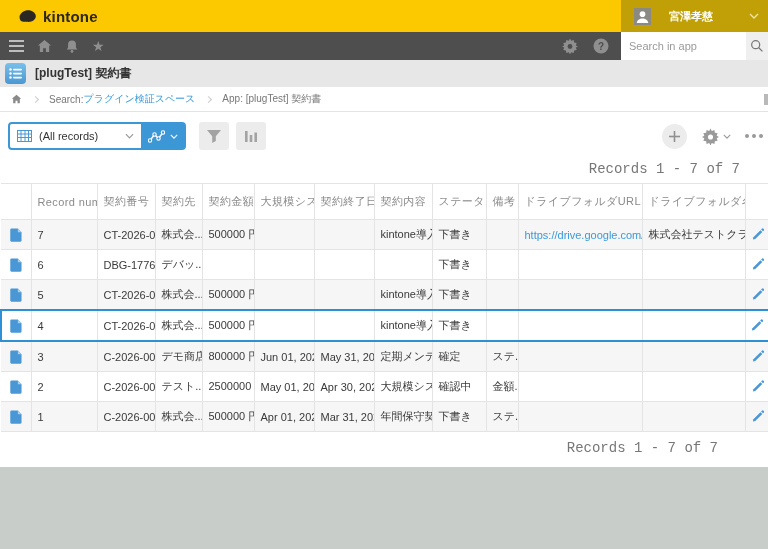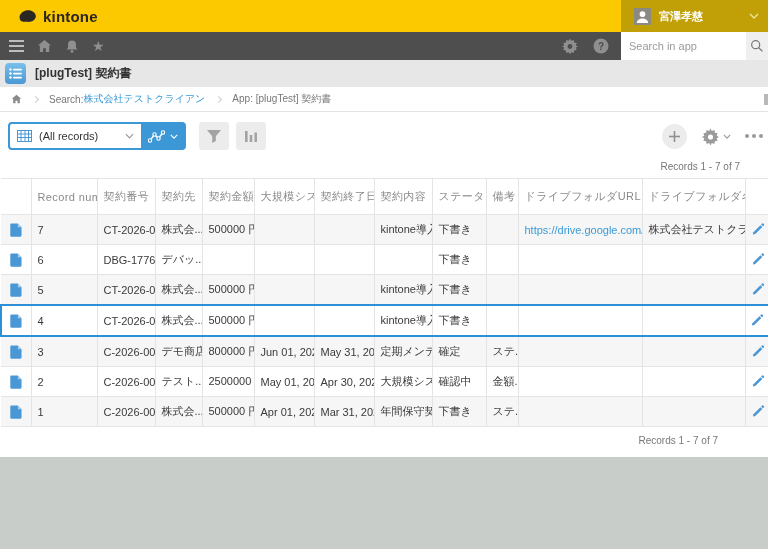--- a/index.html
+++ b/index.html
@@ -10,21 +10,21 @@
     font-family:"Liberation Sans","DejaVu Sans",sans-serif;
     -webkit-font-smoothing:antialiased;
   }
   
   .topbar { height:32px; background:#fcc800; display:flex; align-items:stretch; }
   .brand { display:flex; align-items:center; gap:5px; padding-left:17px; cursor:pointer; }
   .brand svg { width:21px; height:17px; fill:#2b2722; }
   .brand-text { font-weight:bold; font-size:15px; color:#2b2722; letter-spacing:.2px; }
   .user { margin-left:auto; width:147px; background:#c1a007; display:flex; align-items:center; padding:0 9px 0 13px; color:#fff; cursor:pointer; }
   .avatar { width:17px; height:17px; flex:0 0 auto; }
-  .uname { font-size:11px; font-weight:bold; margin-left:8px; white-space:nowrap; }
+  .uname { font-size:11px; font-weight:bold; margin-left:18px; white-space:nowrap; }
   .user .chev { margin-left:auto; }
   
   .navbar { height:28px; background:#4e4e4e; display:flex; align-items:center; }
   .burger { display:flex; flex-direction:column; gap:3px; margin-left:9px; cursor:pointer; }
   .burger span { width:15px; height:2px; background:#bdbdbd; }
   .nav-ic { margin-left:13px; display:flex; align-items:center; cursor:pointer; }
   .nav-ic svg { fill:#8f8f8f; }
   .nav-star { margin-left:13px; color:#8f8f8f; font-size:14px; line-height:1; cursor:pointer; }
   .nav-right { margin-left:auto; display:flex; align-items:center; gap:15px; margin-right:12px; }
   .searchbox { width:147px; height:28px; background:#f9a8d4; display:flex; align-items:stretch; }
@@ -50,21 +50,21 @@
   .view-select .chev { margin-left:auto; color:#999; display:flex; }
   .graph-btn { width:43px; display:flex; align-items:center; justify-content:center; gap:5px; color:#fff; cursor:pointer; }
   .tool-btn { width:30px; height:28px; background:#ececec; border-radius:3px; display:flex; align-items:center; justify-content:center; cursor:pointer; }
   .filter-btn { margin-left:13px; }
   .chart-btn { margin-left:7px; }
   .toolbar-right { margin-left:auto; display:flex; align-items:center; }
   .add-btn { width:25px; height:25px; border-radius:50%; background:#ececec; display:flex; align-items:center; justify-content:center; cursor:pointer; }
   .settings-btn { display:flex; align-items:center; gap:4px; margin-left:15px; cursor:pointer; color:#9a9a9a; }
   .more-btn { margin-left:14px; margin-right:-7px; display:flex; gap:3px; cursor:pointer; }
   .more-btn i { width:4px; height:4px; border-radius:50%; background:#9a9a9a; }
-  .records-count { text-align:right; font-size:10px; color:#777; }
+  .records-count { text-align:right; font-size:14px; color:#777;font-family:Liberation Mono, monospace; }
   .records-top { padding:11px 28px 6px 0; }
   .records-bottom { padding:8px 50px 11px 0; background:#fff; }
   
   table { width:768px; border-collapse:collapse; table-layout:fixed; font-size:11px; color:#3a3a3a; background:#fff; }
   th { font-weight:normal; color:#8a8a8a; text-align:left; padding:10px 6px; letter-spacing:.4px; white-space:nowrap; overflow:hidden; cursor:pointer; }
   td { padding:7px 6px; white-space:nowrap; overflow:hidden; }
   th, td { border:1px solid #e4e4e4; }
   th:first-child, td:first-child { border-left:none; }
   th:last-child, td:last-child { border-right:none; }
   tr.alt { background:#f5f6f5; }
@@ -157,21 +157,21 @@
 </div>
 
 <div class="breadcrumb">
   <span class="crumb-home">
     <svg width="11" height="10" viewBox="0 0 16 15">
         <path d="M8 1 L15 7 H13 V14 H9.5 V10 H6.5 V14 H3 V7 H1 Z"></path>
       </svg>
   </span>
   <span class="crumb-sep"></span>
   <span>Search: </span>
-  <span class="crumb-link">株式会社テストクライアン</span>
+  <span class="crumb-link">プラグイン検証スペース</span>
   <span class="crumb-sep"></span>
   <span>App: [plugTest] 契約書</span>
   <span class="bc-handle"></span>
 </div>
 
 <div class="content">
 
   <div class="toolbar">
     <div class="view-group">
       <div class="view-select">

